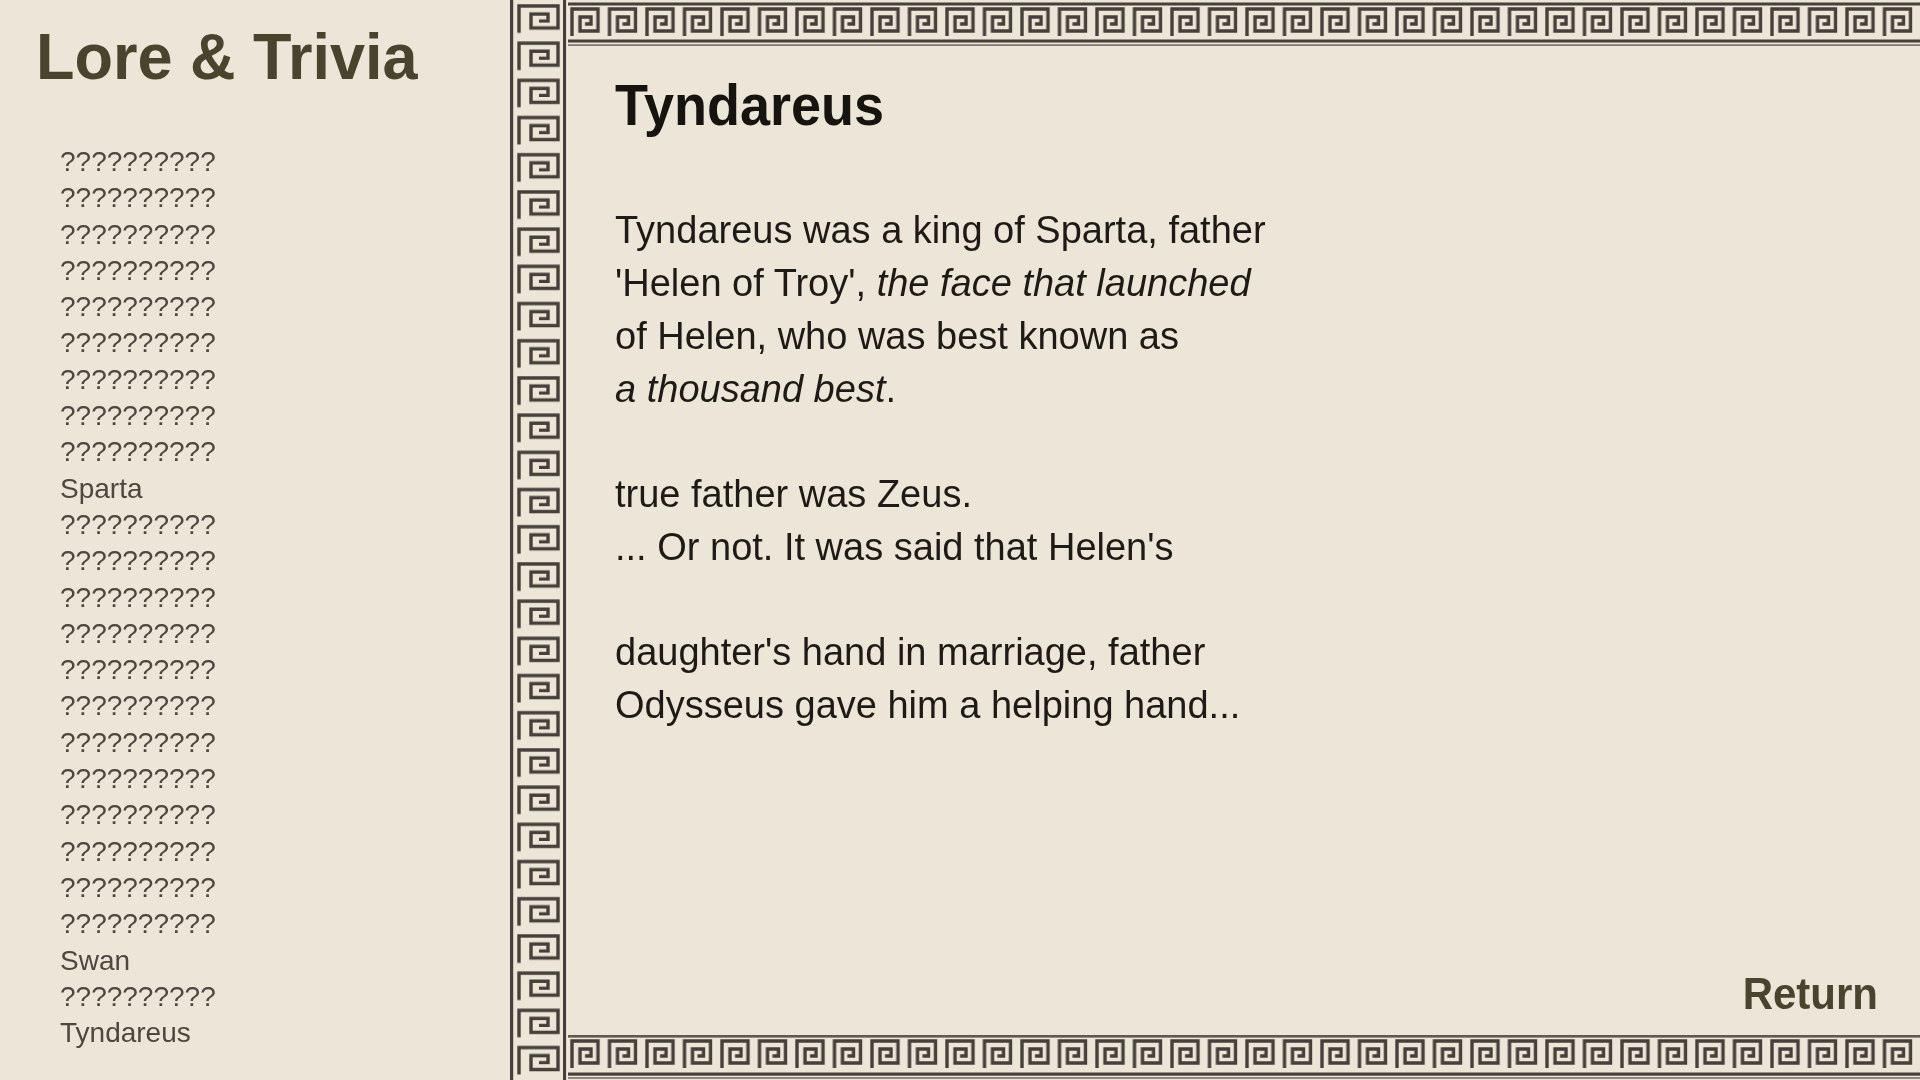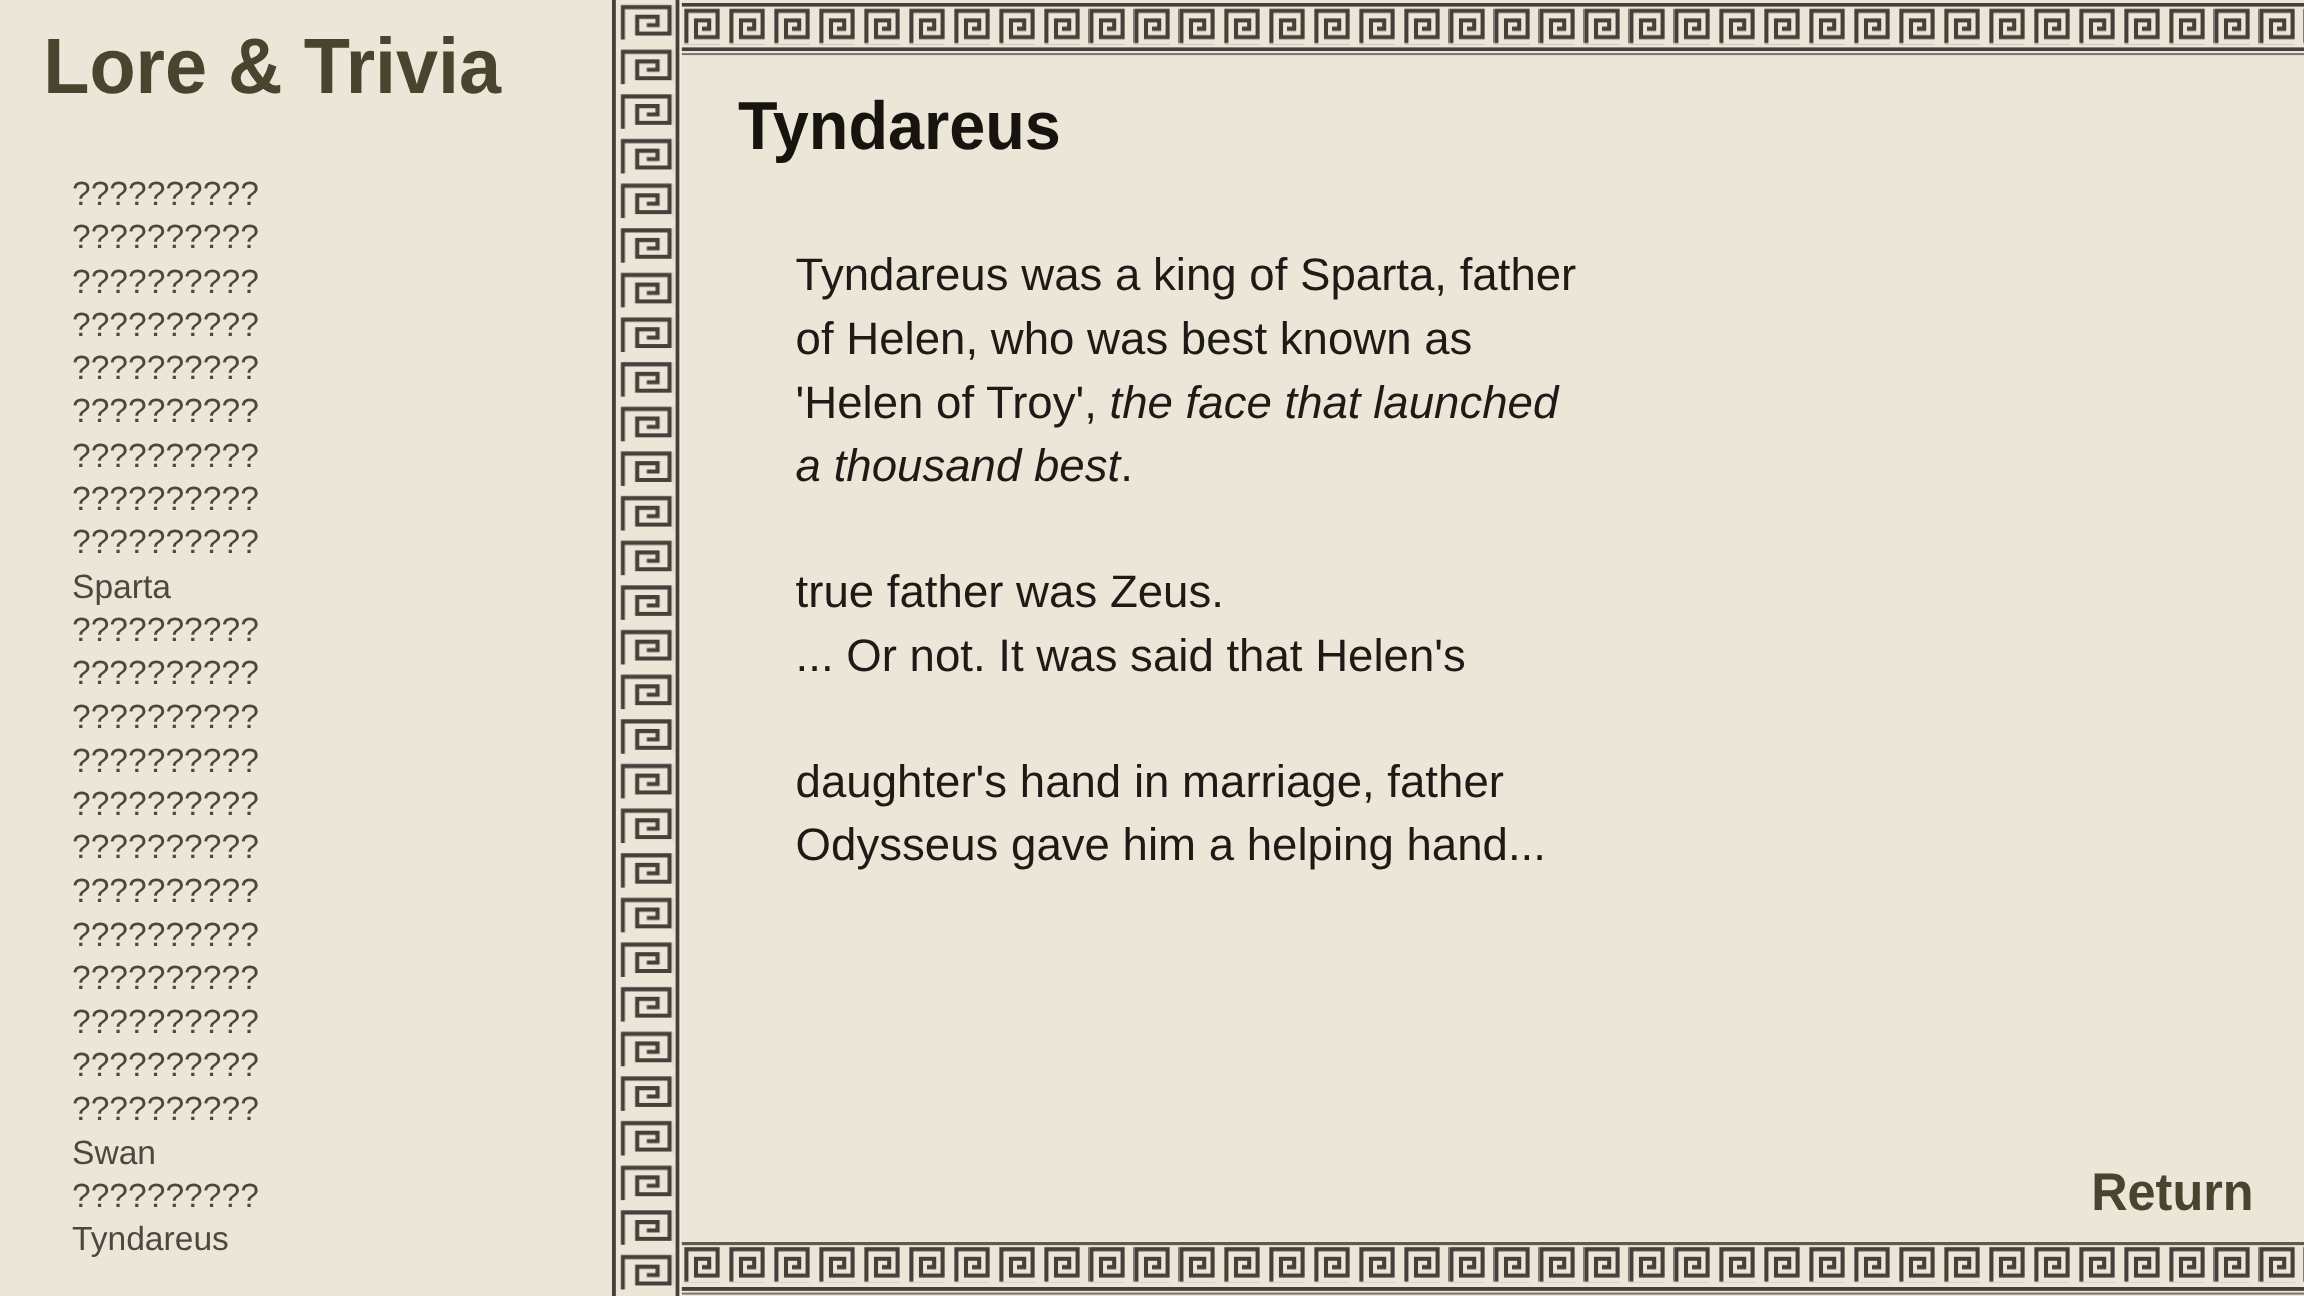--- a/index.html
+++ b/index.html
@@ -33,21 +33,21 @@
   .border-h.bottom { bottom: 0; }
 
   
   .entry-title {
     position: absolute; left: 47px; top: 74px; margin: 0;
     font-size: 54px; font-weight: bold; color: #17130e;
     transform: scaleY(1.05);
   }
   .entry-body {
     position: absolute; left: 47px; top: 204px;
-    font-size: 38px; line-height: 53px; color: var(--bodyText, #1e1a15); margin-left: 48px;
+    font-size: 38px; line-height: 53px; color: var(--bodyText, #1e1a15);
   }
   .para { margin: 0 0 52px 0; }
   .line { white-space: pre; }
   .seg-italic { font-style: italic; }
 
   .return-btn {
     position: absolute; right: 42px; top: 970px;
     font-size: 42px; font-weight: bold; color: var(--accent, #4a442f);
     cursor: pointer; transform: scaleY(1.05);
   }
@@ -116,22 +116,22 @@
         <rect x="0" y="39.5" width="1352" height="3" fill="#45403a"></rect>
         <rect x="0" y="44.3" width="1352" height="1.6" fill="#45403a" opacity="0.7"></rect>
       </svg>
     </div>
 
     <h2 class="entry-title">Tyndareus</h2>
 
     <div class="entry-body">
         <div class="para">
           <div class="line"><span>Tyndareus was a king of Sparta, father</span></div>
+          <div class="line"><span>'Helen of Troy', </span><span class="seg-italic">the face that launched</span></div>
           <div class="line"><span>of Helen, who was best known as</span></div>
-          <div class="line"><span>'Helen of Troy', </span><span class="seg-italic">the face that launched</span></div>
           <div class="line"><span class="seg-italic">a thousand best</span><span>.</span></div>
         </div>
         <div class="para">
           <div class="line"><span>true father was Zeus.</span></div>
           <div class="line"><span>... Or not. It was said that Helen's</span></div>
         </div>
         <div class="para">
           <div class="line"><span>daughter's hand in marriage, father</span></div>
           <div class="line"><span>Odysseus gave him a helping hand...</span></div>
         </div>

